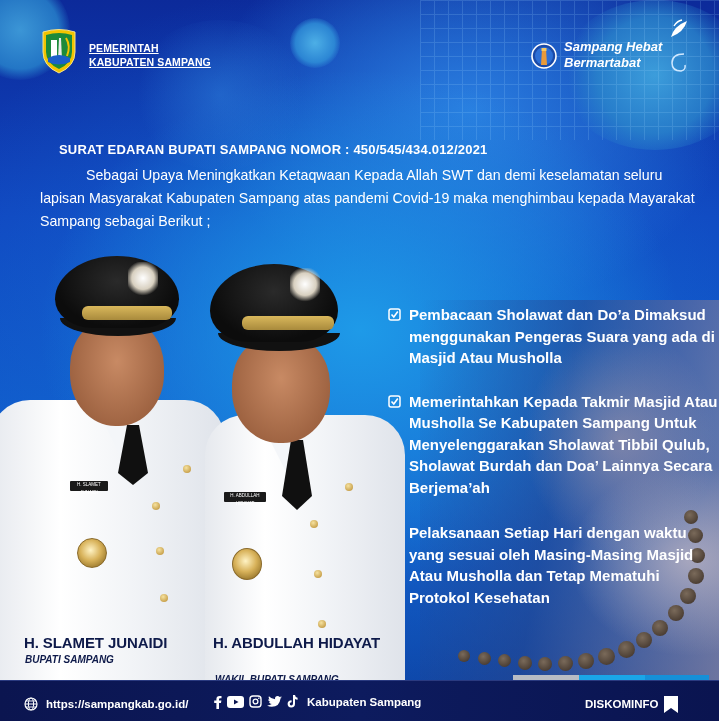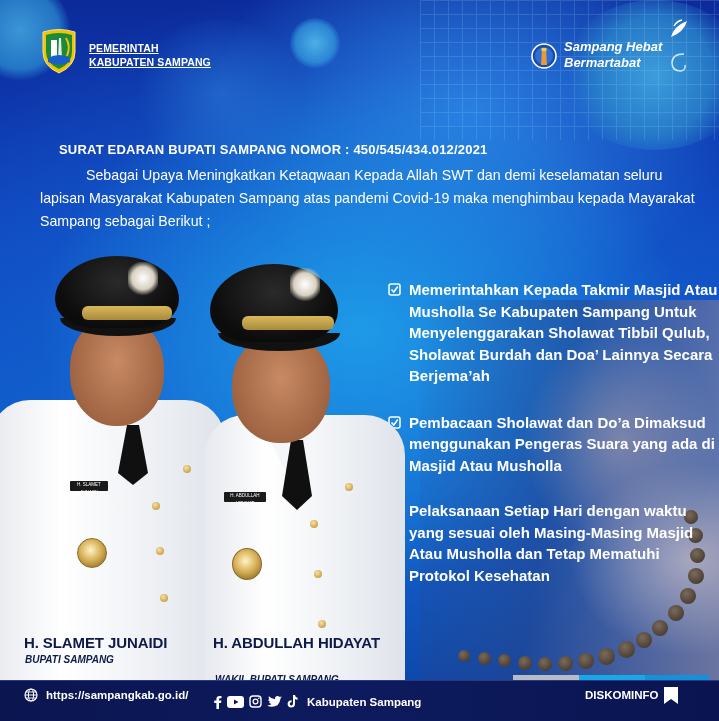--- a/index.html
+++ b/index.html
@@ -70,21 +70,21 @@
 
   .name { position: absolute; color: #0e1a4a; font-weight: 700; font-size: 15px; letter-spacing: -.1px; white-space: nowrap; }
   .role { position: absolute; color: #0e1a4a; font-weight: 700; font-size: 10px; white-space: nowrap; font-style: italic; }
 
   
   .strip { position: absolute; top: 675px; height: 5px; }
 
   
   .footer { position: absolute; left: 0; top: 680px; width: 719px; height: 41px;
     background: linear-gradient(90deg, #0b1550 0%, #0d1b5e 50%, #0a1450 100%); border-top: 1px solid #2a3a80; }
-  .foot-item { position: absolute; top: 0; height: 28px; display: flex; align-items: center; color: #fff; font-size: 11.5px; font-weight: 700; }
+  .foot-item { position: absolute; top: 9px; height: 28px; display: flex; align-items: center; color: #fff; font-size: 11.5px; font-weight: 700; }
   .globe-icon { width: 14px; height: 14px; margin-right: 8px; }
   .social { position: absolute; left: 213px; top: 0; height: 41px; display: flex; align-items: center; gap: 5px; }
   .social svg { display: block; }
   .bookmark-icon { width: 14px; height: 17px; margin-left: 6px; }
 </style>
 </head>
 <body>
 
 <div class="poster">
   <div class="v4 virus"></div>
@@ -142,33 +142,33 @@
     <path d="M6 8 Q9 3 14 2" stroke="#fff" stroke-width="1.4" fill="none"></path>
   </svg>
   <svg class="swirl-icon" viewBox="0 0 20 24">
     <path d="M16 4 Q4 4 4 13 Q4 21 13 21 Q18 20 17 15" stroke="#cfe8ff" stroke-width="1.5" fill="none"></path>
   </svg>
 
   <div class="headline">SURAT EDARAN BUPATI SAMPANG NOMOR : 450/545/434.012/2021</div>
   <div class="intro"><span class="indent"></span><span>Sebagai Upaya Meningkatkan Ketaqwaan Kepada Allah SWT dan demi keselamatan seluru lapisan Masyarakat Kabupaten Sampang atas pandemi Covid-19 maka menghimbau kepada Mayarakat Sampang sebagai Berikut ;</span></div>
 
   <div class="bullets">
+    <div class="bullet" style="margin-top:25px;">
+      <svg class="check" viewBox="0 0 13 13">
+        <rect x="1" y="1" width="11" height="11" rx="2" fill="none" stroke="#fff" stroke-width="1.5"></rect>
+        <path d="M3.5 6.5 L5.8 9 L9.8 3.5" stroke="#fff" stroke-width="1.6" fill="none"></path>
+      </svg>
+      <span>Pembacaan  Sholawat dan Do’a Dimaksud menggunakan Pengeras Suara yang ada di Masjid Atau Musholla</span>
+    </div>
     <div class="bullet">
       <svg class="check" viewBox="0 0 13 13">
         <rect x="1" y="1" width="11" height="11" rx="2" fill="none" stroke="#fff" stroke-width="1.5"></rect>
         <path d="M3.5 6.5 L5.8 9 L9.8 3.5" stroke="#fff" stroke-width="1.6" fill="none"></path>
       </svg>
       <span>Memerintahkan Kepada Takmir Masjid Atau Musholla Se Kabupaten Sampang Untuk Menyelenggarakan Sholawat Tibbil Qulub, Sholawat Burdah dan Doa’ Lainnya Secara Berjema’ah</span>
-    </div>
-    <div class="bullet" style="margin-top:25px;">
-      <svg class="check" viewBox="0 0 13 13">
-        <rect x="1" y="1" width="11" height="11" rx="2" fill="none" stroke="#fff" stroke-width="1.5"></rect>
-        <path d="M3.5 6.5 L5.8 9 L9.8 3.5" stroke="#fff" stroke-width="1.6" fill="none"></path>
-      </svg>
-      <span>Pembacaan  Sholawat dan Do’a Dimaksud menggunakan Pengeras Suara yang ada di Masjid Atau Musholla</span>
     </div>
     <div class="bullet" style="margin-top:24px;">
       <svg class="check" viewBox="0 0 13 13">
         <rect x="1" y="1" width="11" height="11" rx="2" fill="none" stroke="#fff" stroke-width="1.5"></rect>
         <path d="M3.5 6.5 L5.8 9 L9.8 3.5" stroke="#fff" stroke-width="1.6" fill="none"></path>
       </svg>
       <span>Pelaksanaan Setiap Hari dengan waktu yang sesuai oleh Masing-Masing Masjid Atau Musholla dan Tetap Mematuhi Protokol Kesehatan</span>
     </div>
   </div>
 

